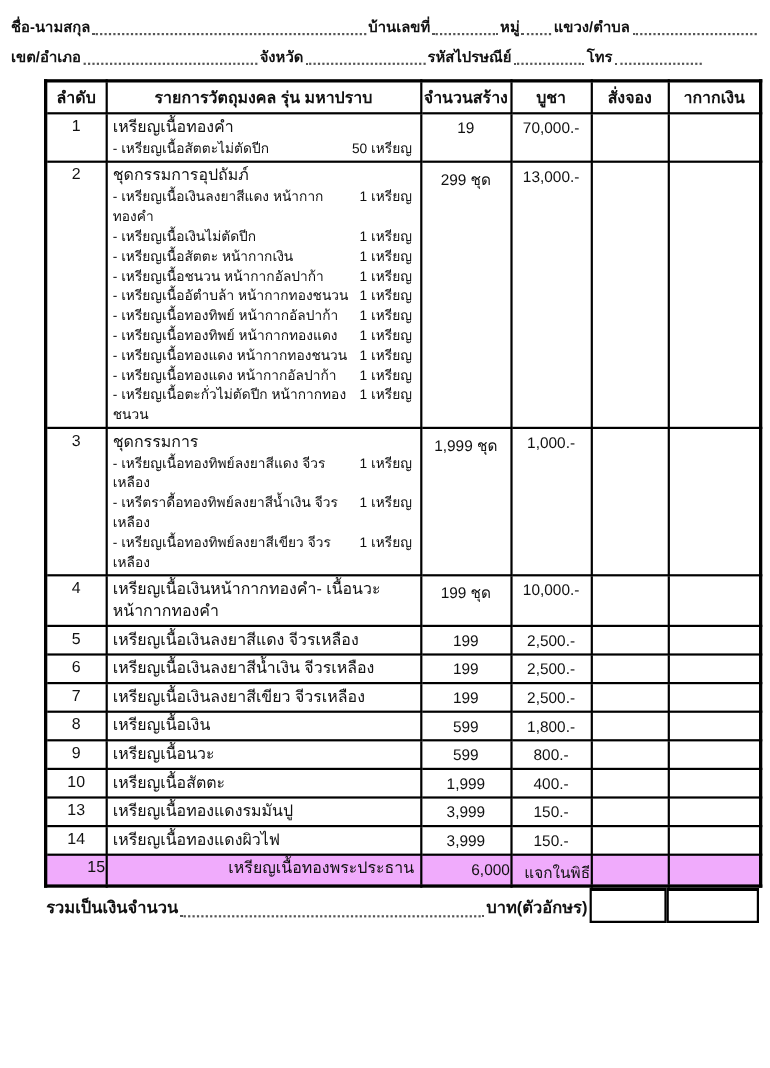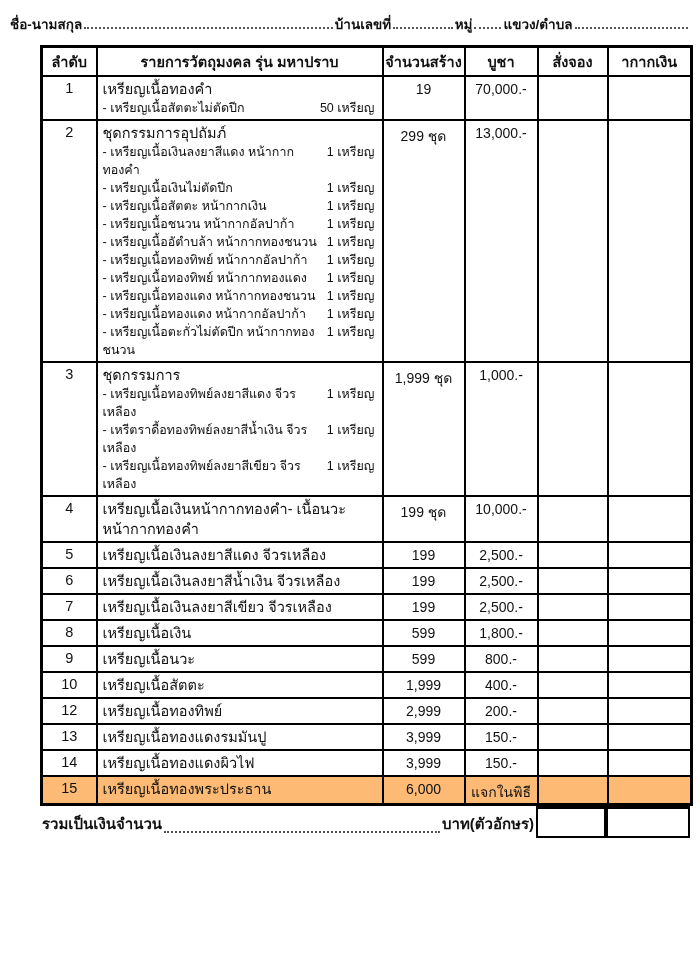--- a/index.html
+++ b/index.html
@@ -11,39 +11,39 @@
   }
   .page { width:700px; height:971px; padding: 10px 8px 0 8px; }
 
   
   .hdr { text-align:center; }
   .hdr .title   { font-size:23px; font-weight:bold; font-style:italic; line-height:34px; }
   .hdr .abbot   { font-size:20px; font-weight:bold; line-height:34px; }
   .hdr .purpose { font-size:18px; font-weight:bold; line-height:32px; }
 
   
-  .formline { display:flex; align-items:flex-start; font-size:13.5px; font-weight:bold;
+  .formline { display:flex; align-items:center; font-size:13.5px; font-weight:bold;
               line-height:24px; margin-top:3px; padding:0 2px; }
   .dots { border-bottom:2px dotted #555; height:16px; margin:0 2px 3px 2px; }
 
   
   table { border-collapse:collapse; width:650px; margin:8px 0 0 32px;
           border:3px solid #000; table-layout:fixed; }
   col.c-no{width:55px} col.c-item{width:286px} col.c-made{width:82px}
   col.c-price{width:73px} col.c-order{width:70px} col.c-amt{width:84px}
   th, td { border:2px solid #000; }
   th { font-size:14.5px; font-weight:bold; padding:2px 1px; height:25px; }
   td.no    { text-align:center; vertical-align:top; font-size:14.5px; padding-top:3px; }
   td.item  { padding:2px 5px; font-size:14.5px; vertical-align:top; }
   td.made, td.price { text-align:center; vertical-align:top; font-size:14px; padding-top:4px; }
   .mainname { line-height:20px; }
   .sub { display:flex; justify-content:space-between; font-size:12.5px; line-height:18px; }
   .sub .qty { padding-right:2px; white-space:nowrap; }
   tr.single td { height:26px; }
-  tr.hl td { background:#fdba74; }
+  tr.hl td { background:#f0abfc;text-align:right; }
 
   
   .totalrow { display:flex; width:650px; margin-left:32px; height:32px; }
   .total-left { width:496px; display:flex; align-items:flex-end; font-size:15px;
                 font-weight:bold; padding:0 2px 2px 2px; }
   .tot-cell { border:2px solid #000; border-top:3px solid #000; }
   .tot-order { width:70px; margin-left:0px; }
   .tot-amt   { width:84px; border-left:2px solid #000; }
 </style>
 </head>
@@ -58,20 +58,30 @@
     <span>ชื่อ-นามสกุล</span>
     <span class="dots" style="flex:4.6"></span>
     <span>บ้านเลขที่</span>
     <span class="dots" style="flex:1.1"></span>
     <span>หมู่</span>
     <span class="dots" style="flex:0.5"></span>
     <span>แขวง/ตำบล</span>
     <span class="dots" style="flex:2.1"></span>
   </div>
 
+  <div class="formline">
+    <span>เขต/อำเภอ</span>
+    <span class="dots" style="flex:3.2"></span>
+    <span>จังหวัด</span>
+    <span class="dots" style="flex:2.2"></span>
+    <span>รหัสไปรษณีย์</span>
+    <span class="dots" style="flex:1.3"></span>
+    <span>โทร</span>
+    <span class="dots" style="flex:1.6; margin-right:52px"></span>
+  </div>
 
   <table>
     <colgroup>
       <col class="c-no">
         <col class="c-item">
         <col class="c-made">
       <col class="c-price">
         <col class="c-order">
         <col class="c-amt">
     </colgroup>
@@ -249,31 +259,20 @@
       <td class="item">
         <div class="mainname">เหรียญเนื้อสัตตะ</div>
         <div></div>
       </td>
       <td class="made">1,999</td>
       <td class="price">400.-</td>
       <td></td>
       <td></td>
     </tr>
         <tr class="single">
-      <td class="no">12</td>
-      <td class="item">
-        <div class="mainname">เหรียญเนื้อทองทิพย์</div>
-        <div></div>
-      </td>
-      <td class="made">2,999</td>
-      <td class="price">200.-</td>
-      <td></td>
-      <td></td>
-    </tr>
-        <tr class="single">
       <td class="no">13</td>
       <td class="item">
         <div class="mainname">เหรียญเนื้อทองแดงรมมันปู</div>
         <div></div>
       </td>
       <td class="made">3,999</td>
       <td class="price">150.-</td>
       <td></td>
       <td></td>
     </tr>

